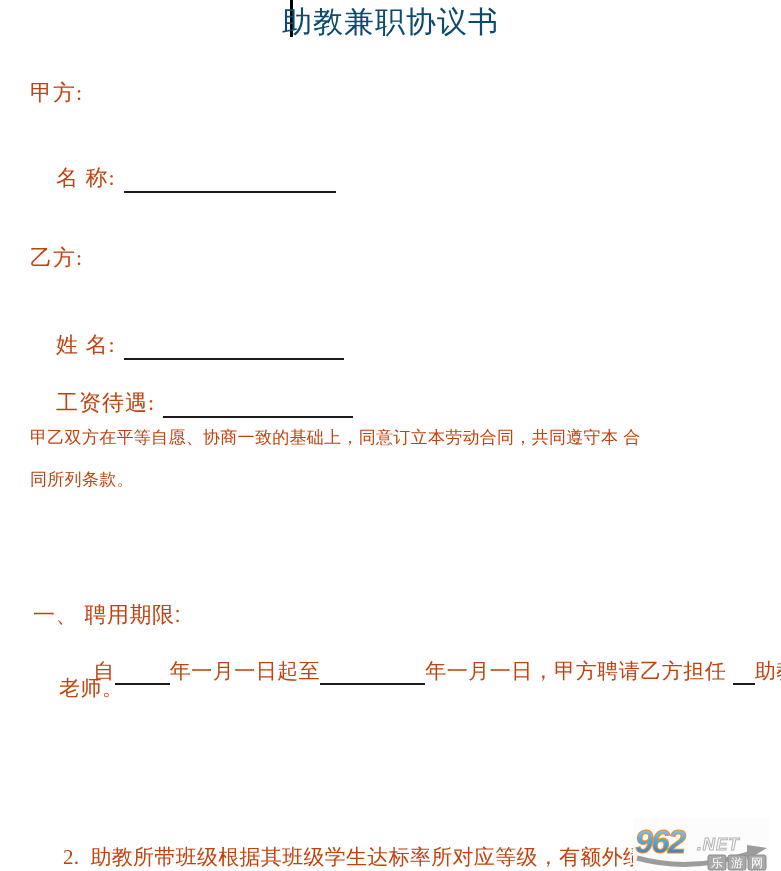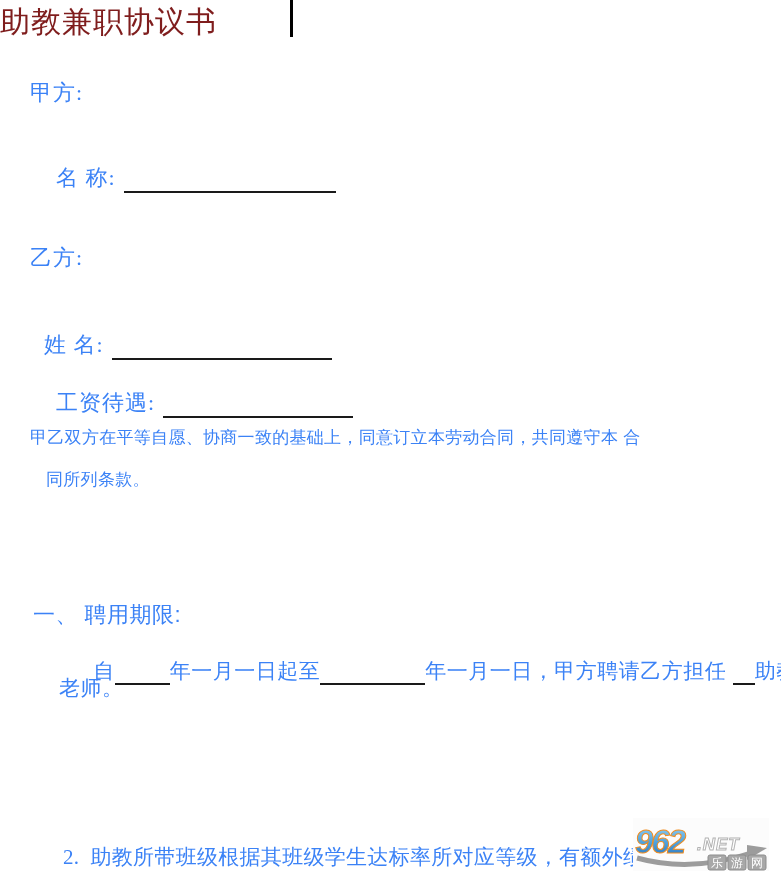--- a/index.html
+++ b/index.html
@@ -5,26 +5,27 @@
   html,body { margin:0; padding:0; background:#ffffff; }
   #page {
     position:relative;
     width:781px; height:871px;
     background:#ffffff;
     overflow:hidden;
     color:#1f1f1f;
   }
   .serif { font-family:"Liberation Serif","DejaVu Serif",serif; }
   .sans  { font-family:"Liberation Sans","DejaVu Sans",sans-serif; }
-  .doc-line { position:absolute; white-space:pre; color:#3b82f6; }
+  .doc-line { position:absolute; white-space:pre; color:#c2410c; }
 
   .title {
     left:0; width:100%; top:2px;
+    text-align:center;
     font-size:30px; letter-spacing:1px;
-    color:#7f1d1d;
+    color:#0c4a6e;
   }
   .cursor {
     position:absolute; left:290px; top:0; width:3px; height:37px;
     background:#000000;
   }
   .field { font-size:22px; letter-spacing:1px; }
   .blank {
     display:inline-block;
     border-bottom:2px solid #1a1a1a;
     height:1.02em;
@@ -56,30 +57,30 @@
   <div class="doc-line serif title">助教兼职协议书</div>
 
   <div class="doc-line serif field" style="left:30px; top:78px;">甲方:</div>
 
   <div class="doc-line serif field" style="left:30px; top:137px;">
     <span>名 称:</span><span class="blank" style="width:212px;"></span>
   </div>
 
   <div class="doc-line serif field" style="left:30px; top:243px;">乙方:</div>
 
-  <div class="doc-line serif field" style="left:18px; top:304px;text-align:right;">
+  <div class="doc-line serif field" style="left:30px; top:304px;text-align:right;">
     <span>姓 名:</span><span class="blank" style="width:220px;"></span>
   </div>
 
   <div class="doc-line serif field" style="left:30px; top:362px;">
     <span>工资待遇:</span><span class="blank" style="width:190px;"></span>
   </div>
 
   <div class="doc-line sans preamble" style="left:30px; top:426px;">甲乙双方在平等自愿、协商一致的基础上，同意订立本劳动合同，共同遵守本 合</div>
-  <div class="doc-line sans preamble" style="left:30px; top:468px;margin-left:16px;">同所列条款。</div>
+  <div class="doc-line sans preamble" style="left:30px; top:468px;">同所列条款。</div>
 
   <div class="doc-line sans heading" style="left:33px; top:576px;">一、 聘用期限:</div>
 
   <div class="doc-line sans clause" style="left:68px; top:633px;">
     <span>自</span><span class="blank inline" style="width:55px;"></span><span>年一月一日起至</span><span class="blank inline" style="width:105px;"></span><span>年一月一日，甲方聘请乙方担任 </span><span class="blank inline" style="width:22px;"></span><span>助教</span>
   </div>
   <div class="doc-line sans clause" style="left:30px; top:674px;margin-left:29px;">老师。</div>
 
 
   <div class="doc-line serif item" style="left:63px; top:843px;">2.  助教所带班级根据其班级学生达标率所对应等级，有额外绩效工资</div>

